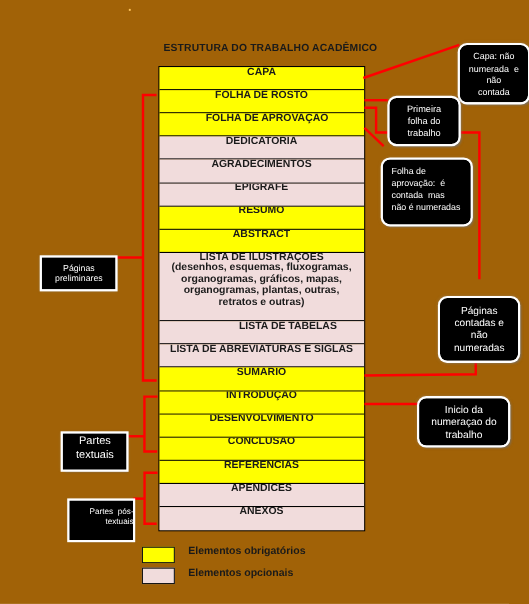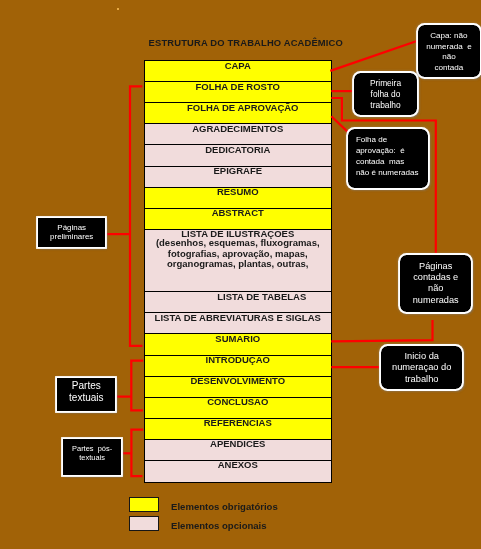--- a/index.html
+++ b/index.html
@@ -21,72 +21,73 @@
   .row:last-child{border-bottom:none;}
   .row > div{position:relative;top:-0.8px;}
   .row .sub{font-size:9.5px;line-height:10.55px;}
   .ob{background:#ffff00;}
   .op{background:#f1dcdc;}
 
   svg#lines{position:absolute;left:0;top:0;width:481px;height:549px;
             pointer-events:none;}
 
   .cbox{position:absolute;background:#000;color:#fff;box-sizing:border-box;
-        text-align:center;white-space:pre;overflow:hidden;}
+        text-align:center;white-space:pre;overflow:hidden;margin-top:16px;}
   .cbox span{display:block;width:100%;box-sizing:border-box;}
   .rounded{border-radius:6.5px;outline:1.9px solid #ffffff;
            box-shadow:0 0 0 1.9px #ffffff,
                       0 0 2.8px 1.2px rgba(150,150,150,.42),
                       1.9px 1.9px 2.2px rgba(110,110,110,.8);}
   .sharp{outline:1.9px solid #ffffff;
          box-shadow:0 0 0 1.9px #ffffff,
                     0 0 2.6px 1.2px rgba(150,150,150,.45),
                     1.8px 1.8px 2.0px rgba(110,110,110,.85);}
 
   #legend{position:absolute;left:129px;top:496.6px;}
-  .lrow{display:flex;align-items:flex-end;height:15.1px;margin-bottom:4.6px;}
+  .lrow{display:flex;align-items:flex-start;height:15.1px;margin-bottom:4.6px;}
   .sw{width:30.1px;height:15.1px;border:1.5px solid #161616;box-sizing:border-box;flex:none;}
   .ltext{margin-left:12.0px;font-size:9.55px;font-weight:bold;color:#1a1a1a;
          white-space:nowrap;position:relative;top:-0.2px;}
 </style>
 </head>
 <body>
 
 <div id="stage">
   <div id="title">ESTRUTURA DO TRABALHO ACADÊMICO</div>
   <div id="table">
       <div class="row ob" style="height: 21.06px;">
         <div>CAPA</div>
       </div>
       <div class="row ob" style="height: 21.06px;">
         <div>FOLHA DE ROSTO</div>
       </div>
       <div class="row ob" style="height: 21.06px; padding-left: 10px;">
         <div>FOLHA DE APROVAÇÃO</div>
       </div>
       <div class="row op" style="height: 21.06px;">
-        <div>AGRADECIMENTOS</div>
+        <div>DEDICATORIA</div>
       </div>
       <div class="row op" style="height: 21.06px;">
-        <div>DEDICATORIA</div>
+        <div>AGRADECIMENTOS</div>
       </div>
       <div class="row op" style="height: 21.06px;">
         <div>EPIGRAFE</div>
       </div>
       <div class="row ob" style="height: 21.06px;">
         <div>RESUMO</div>
       </div>
       <div class="row ob" style="height: 21.06px;">
         <div>ABSTRACT</div>
       </div>
       <div class="row op" style="height: 62.7px;">
         <div>LISTA DE ILUSTRAÇÕES</div>
         <div class="sub">(desenhos, esquemas, fluxogramas,</div>
-        <div class="sub">fotografias, aprovação, mapas,</div>
+        <div class="sub">organogramas, gráficos, mapas,</div>
         <div class="sub">organogramas, plantas, outras,</div>
+        <div class="sub">retratos e outras)</div>
       </div>
       <div class="row op" style="height: 21.06px; padding-left: 48px;">
         <div>LISTA DE TABELAS</div>
       </div>
       <div class="row op" style="height: 21.06px; text-align: center;">
         <div>LISTA DE ABREVIATURAS E SIGLAS</div>
       </div>
       <div class="row ob" style="height: 21.06px;">
         <div>SUMARIO</div>
       </div>
@@ -136,14 +137,14 @@
   <div id="specks">
       <div style="position: absolute; border-radius: 50%; filter: blur(0.7px); left: 116.6px; top: 7.6px; width: 2px; height: 2px; background: rgb(255, 195, 90);"></div>
     </div>
 <div class="cbox rounded" style="left: 418.3px; top: 25.2px; width: 61.3px; height: 51.8px;"><span style="font-size: 8.1px; line-height: 10.6px; padding-top: 6px;"><div>Capa: não</div><div>numerada  e</div><div>não</div><div>contada</div></span></div>
     <div class="cbox rounded" style="left: 353.8px; top: 72.8px; width: 63.4px; height: 42.5px;"><span style="font-size: 8.4px; line-height: 11.1px; padding-top: 5.3px;"><div>Primeira</div><div>folha do</div><div>trabalho</div></span></div>
     <div class="cbox rounded" style="left: 347.9px; top: 129.1px; width: 80.5px; height: 59.1px;"><span style="font-size: 8.05px; line-height: 11.05px; padding-top: 5px; text-align: left; padding-left: 8px;"><div>Folha de</div><div>aprovação:  é</div><div>contada  mas</div><div>não é numeradas</div></span></div>
     <div class="cbox rounded" style="left: 400.4px; top: 255.2px; width: 70.6px; height: 56.9px;"><span style="font-size: 9.2px; line-height: 11.3px; padding-top: 5.6px;"><div>Páginas</div><div>contadas e</div><div>não</div><div>numeradas</div></span></div>
     <div class="cbox rounded" style="left: 381.2px; top: 346.2px; width: 81.1px; height: 43.1px;"><span style="font-size: 9.3px; line-height: 11.45px; padding-top: 4.7px;"><div>Inicio da</div><div>numeraçao do</div><div>trabalho</div></span></div>
     <div class="cbox sharp" style="left: 38.3px; top: 218.4px; width: 66.8px; height: 28.5px;"><span style="font-size: 7.95px; line-height: 9.3px; padding-top: 4.4px;"><div>Páginas</div><div>preliminares</div></span></div>
     <div class="cbox sharp" style="left: 57.1px; top: 378.2px; width: 58.4px; height: 33.3px;"><span style="font-size: 10px; line-height: 11.8px; padding-top: 2.2px;"><div>Partes</div><div>textuais</div></span></div>
-    <div class="cbox sharp" style="left: 62.7px; top: 439px; width: 58.8px; height: 36.3px;"><span style="font-size: 7.45px; line-height: 8.3px; padding-top: 6.4px;"><div>Partes  pós-</div><div>textuais</div></span></div>
+    <div class="cbox sharp" style="left: 62.7px; top: 439px; width: 58.8px; height: 36.3px;"><span style="font-size: 7.45px; line-height: 8.3px; padding-top: 6.4px; text-align: right;"><div>Partes  pós-</div><div>textuais</div></span></div>
   </div>
 
 </body></html>

